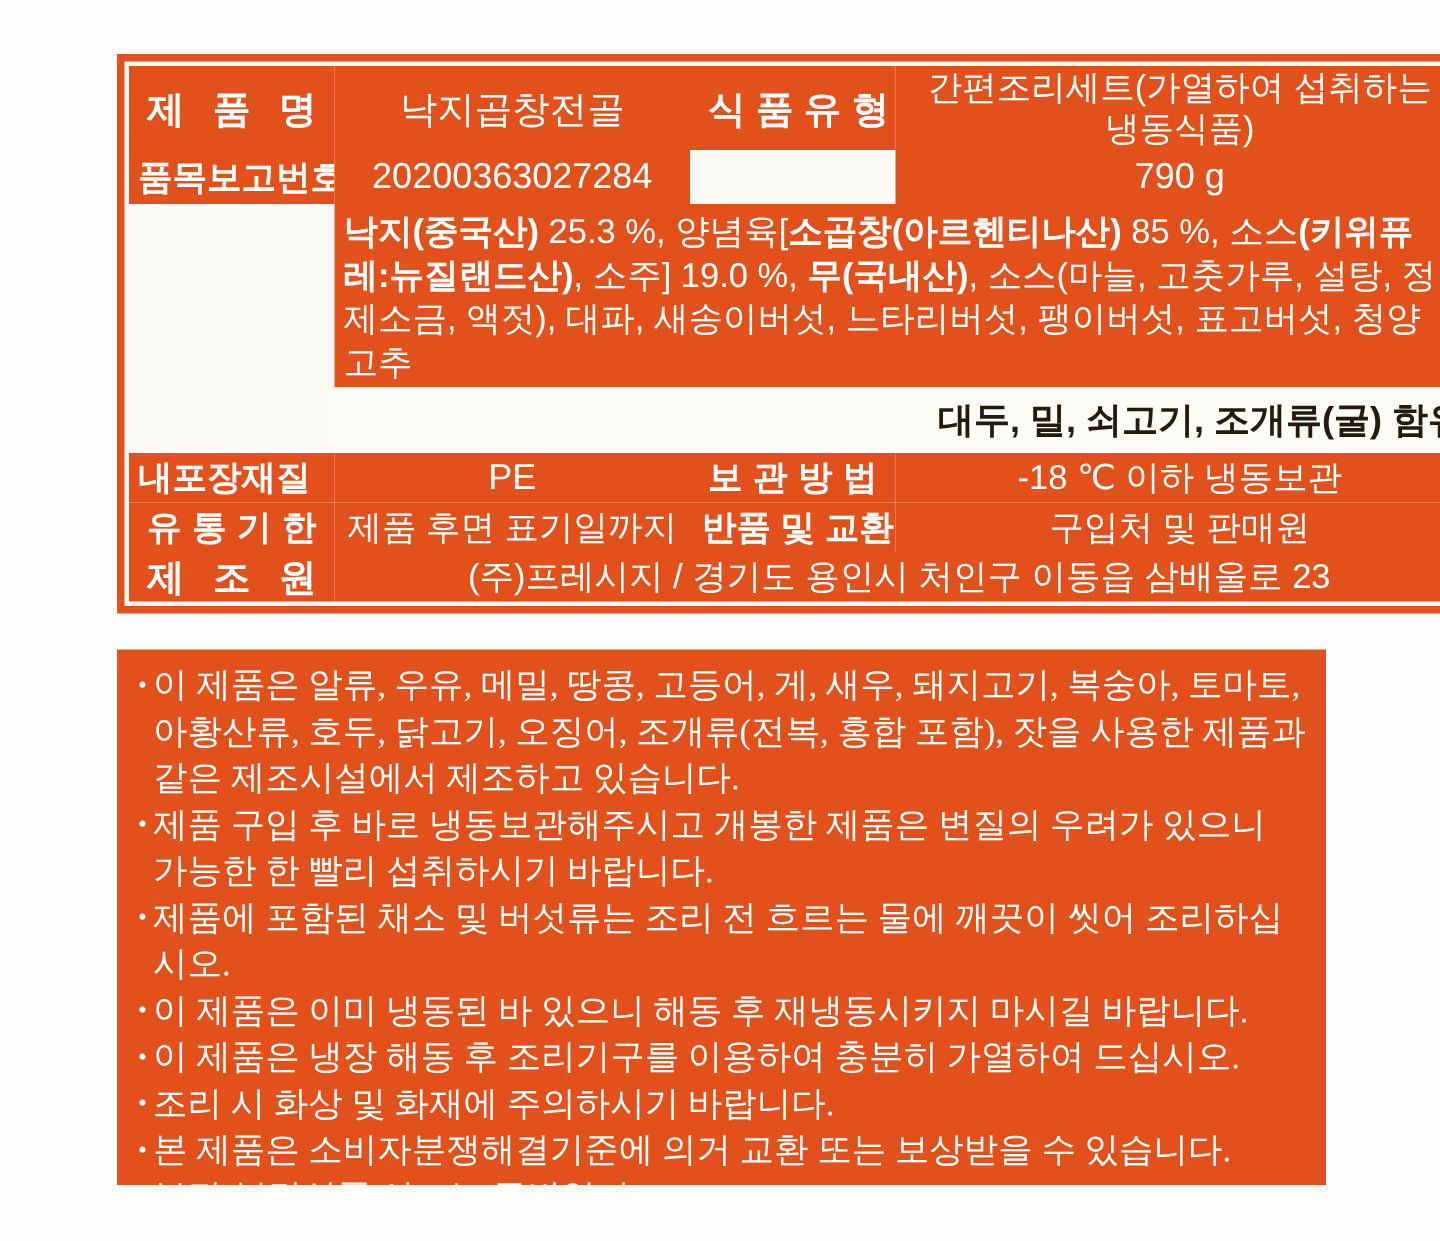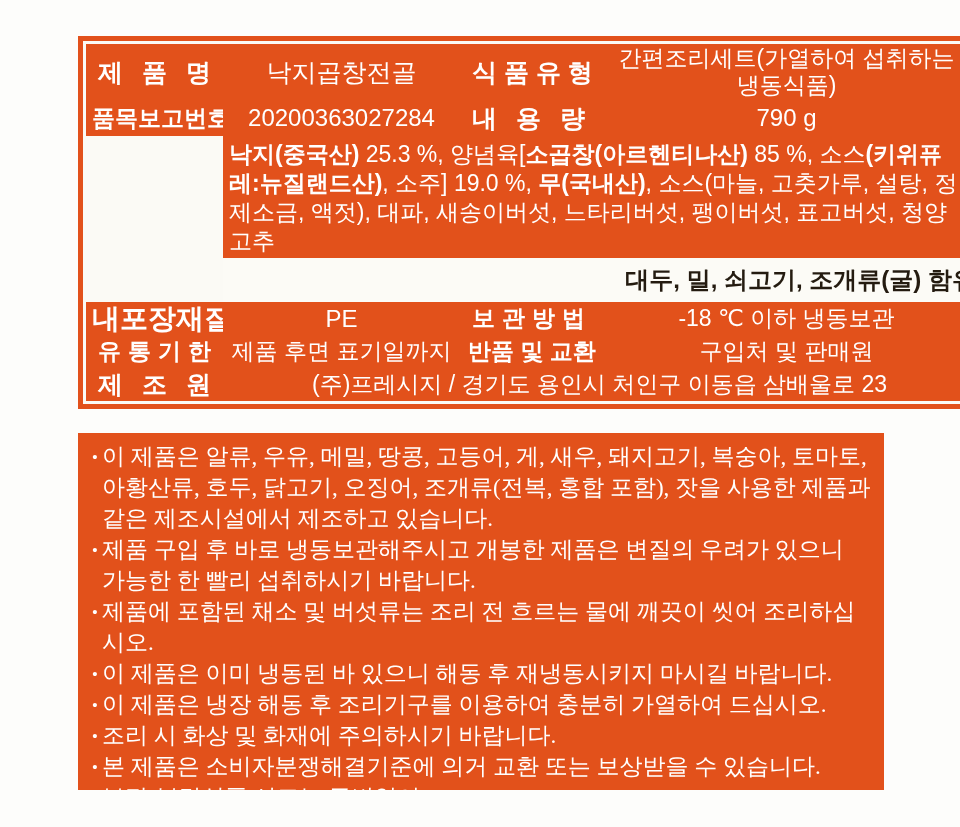--- a/index.html
+++ b/index.html
@@ -104,34 +104,31 @@
     <div class="cell r1c4">
       <span class="val-txt val-wrap">간편조리세트(가열하여 섭취하는 냉동식품)</span>
     </div>
 
     <div class="cell r2c1">
       <span class="lab-txt" style="font-size:23px;padding:0 6px">품목보고번호</span>
     </div>
     <div class="cell r2c2">
       <span class="val-txt">20200363027284</span>
     </div>
-    <div class="cell r2c3">
-      <span class="lab-txt">내 용 량</span>
-    </div>
     <div class="cell r2c4">
       <span class="val-txt">790 g</span>
     </div>
 
     <div class="cell ingredients-cell r3val"><span class="b">낙지(중국산)</span><span> 25.3 %, 양념육[</span><span class="b">소곱창(아르헨티나산)</span><span> 85 %, 소스</span><span class="b">(키위퓨레:뉴질랜드산)</span><span>, 소주] 19.0 %, </span><span class="b">무(국내산)</span><span>, 소스(마늘, 고춧가루, 설탕, 정제소금, 액젓), 대파, 새송이버섯, 느타리버섯, 팽이버섯, 표고버섯, 청양고추</span></div>
     <div class="cell allergen-cell r3alg">
       <span>대두, 밀, 쇠고기, 조개류(굴) 함유</span>
     </div>
 
     <div class="cell r4c1">
-      <span class="lab-txt" style="font-size:28px;padding:0 6px">내포장재질</span>
+      <span class="lab-txt" style="font-size:23px;padding:0 6px">내포장재질</span>
     </div>
     <div class="cell r4c2">
       <span class="val-txt">PE</span>
     </div>
     <div class="cell r4c3">
       <span class="lab-txt" style="font-size:23px">보 관 방 법</span>
     </div>
     <div class="cell r4c4">
       <span class="val-txt" style="font-size:23px">-18 ℃ 이하 냉동보관</span>
     </div>

